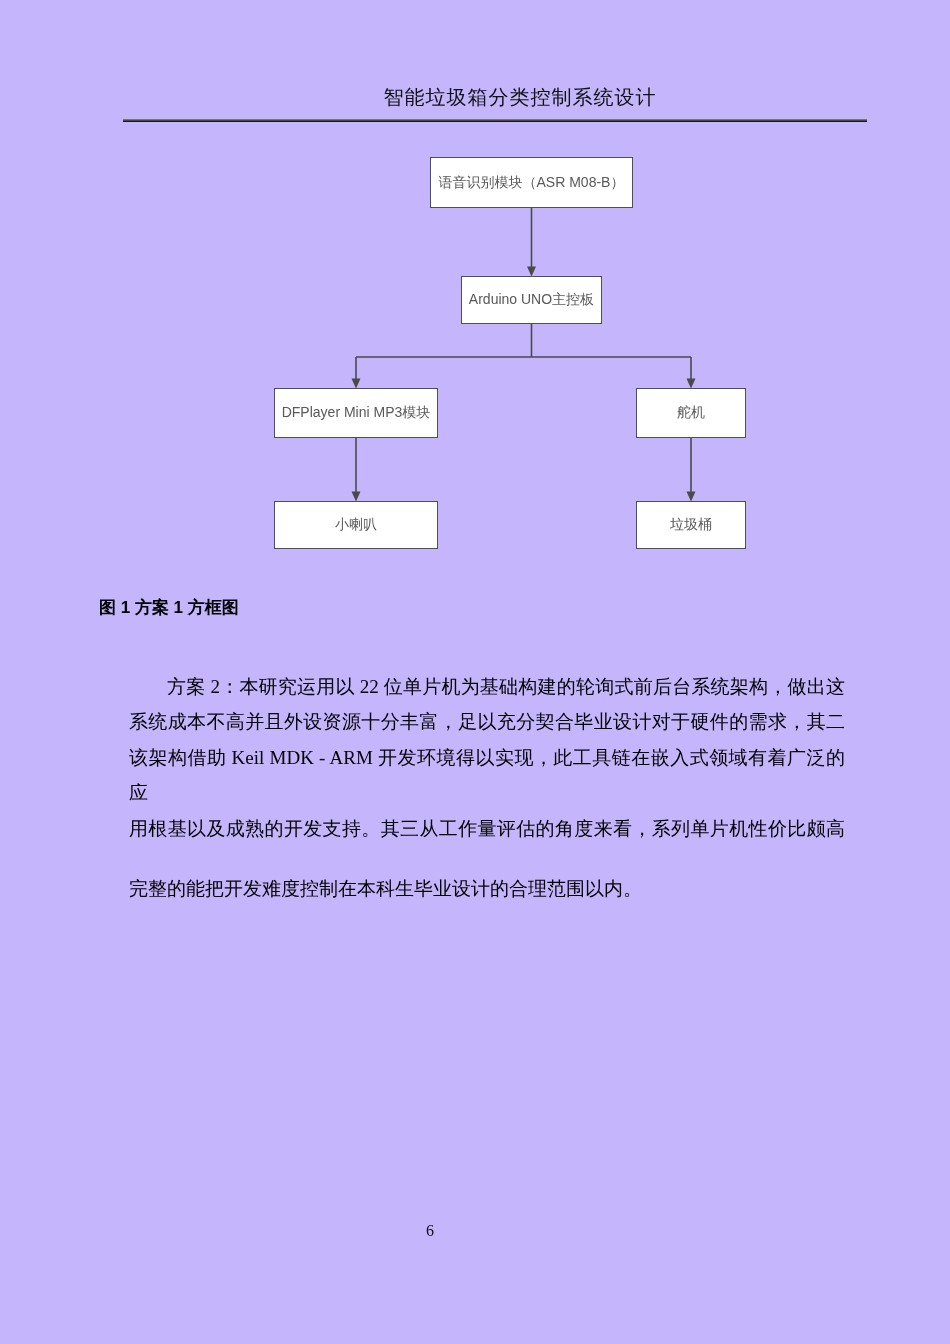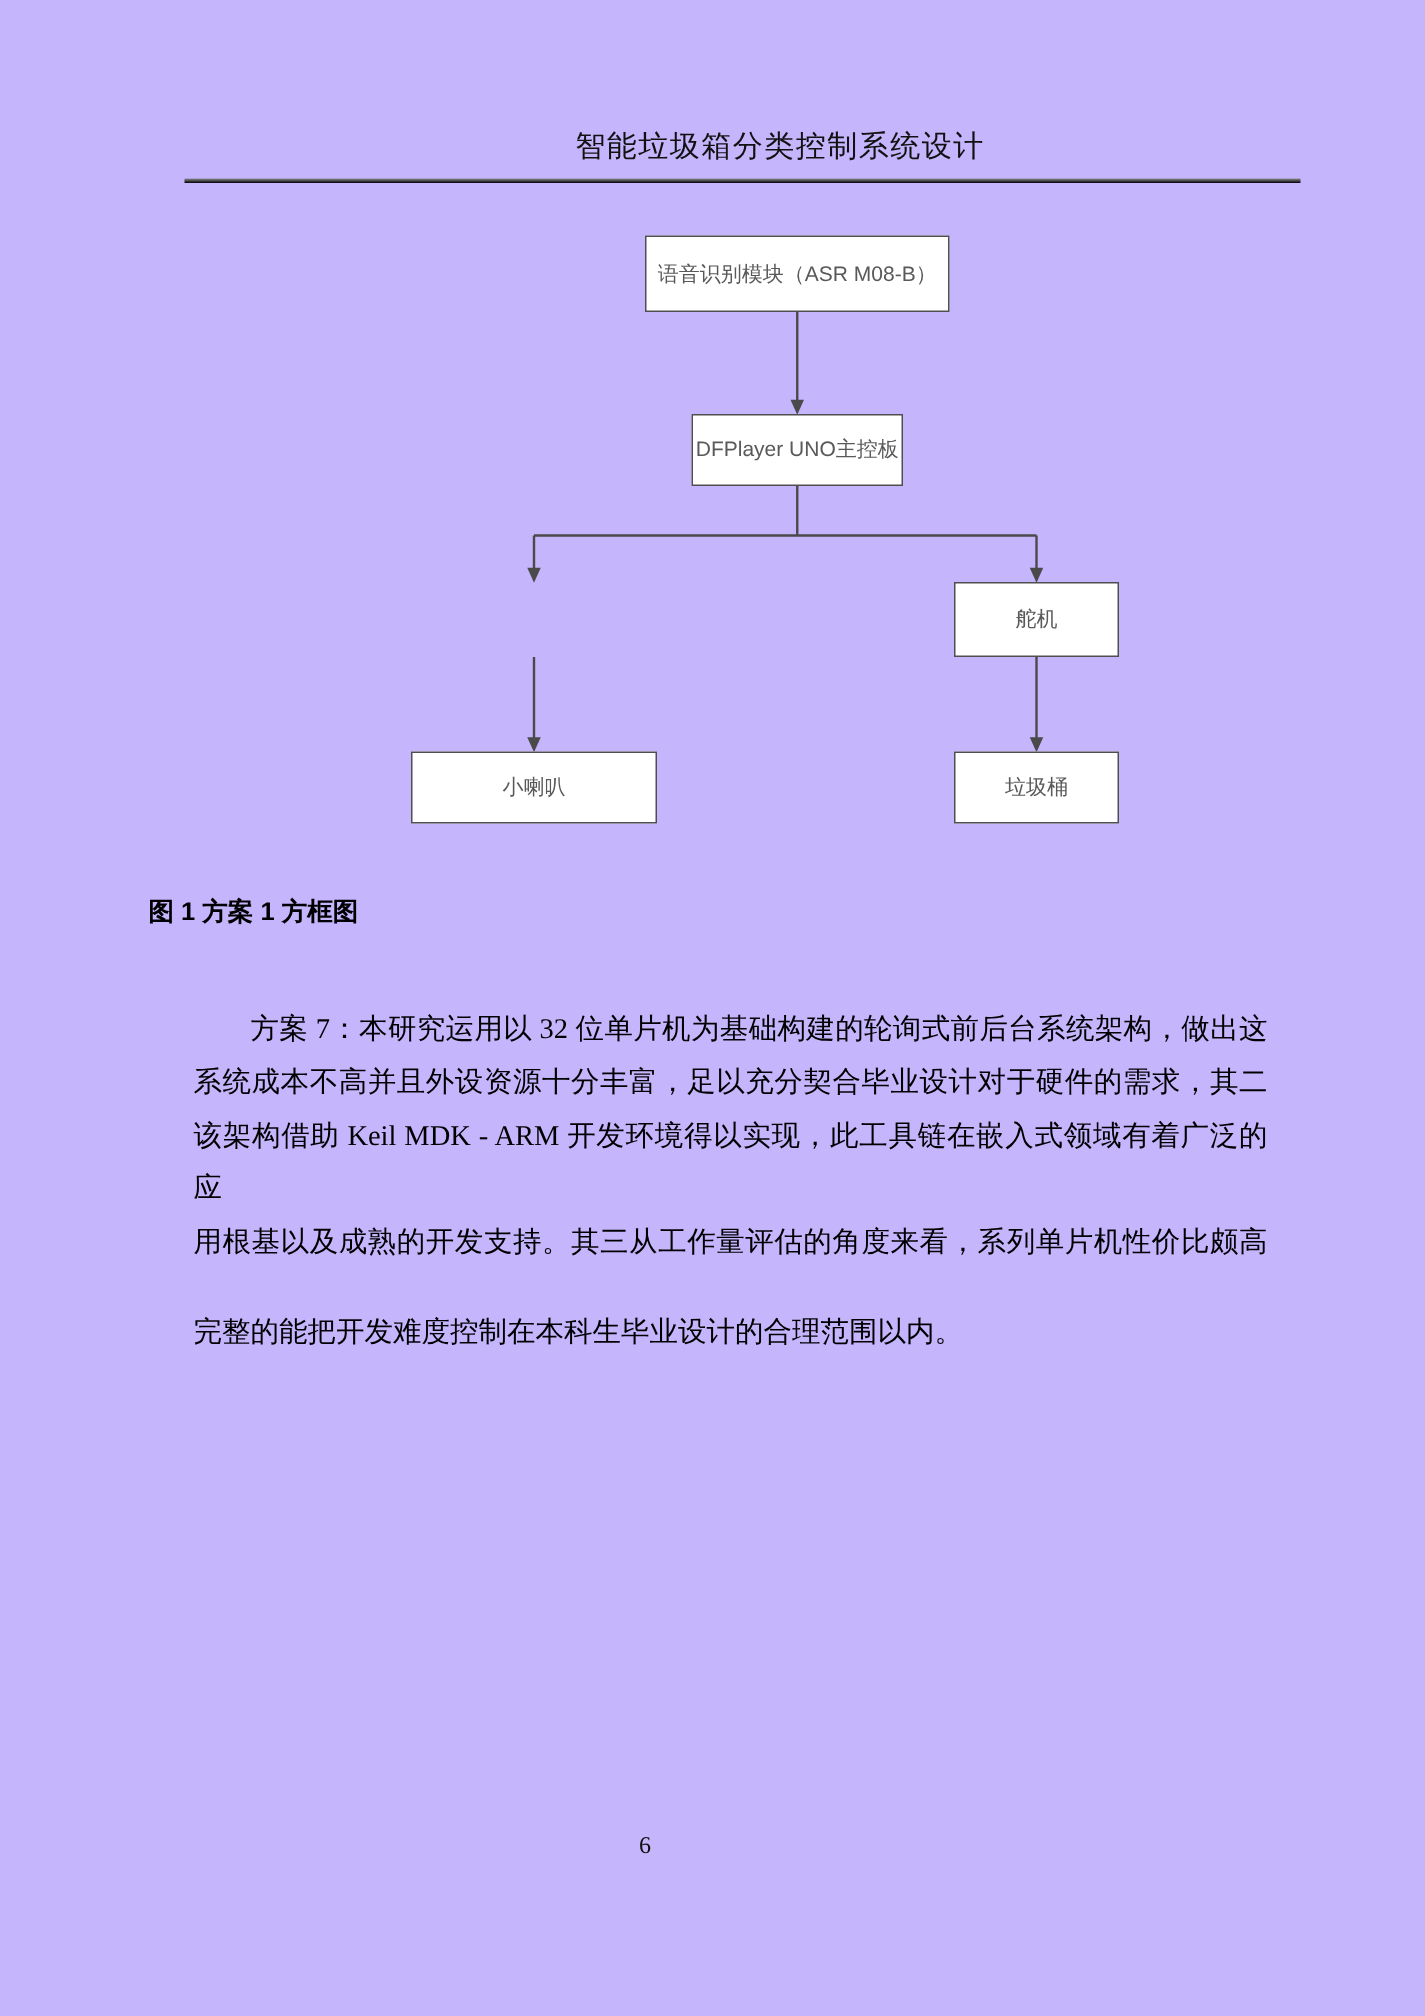--- a/index.html
+++ b/index.html
@@ -137,30 +137,31 @@
       <g fill="#4a4a4a" stroke="none">
         <polygon points="527,126.5 536,126.5 531.5,136.5"></polygon>
         <polygon points="351.5,238.5 360.5,238.5 356,248.5"></polygon>
         <polygon points="686.5,238.5 695.5,238.5 691,248.5"></polygon>
         <polygon points="351.5,351.5 360.5,351.5 356,361.5"></polygon>
         <polygon points="686.5,351.5 695.5,351.5 691,361.5"></polygon>
       </g>
     </svg>
 
     <div class="node node-asr">语音识别模块（ASR M08-B）</div>
-    <div class="node node-arduino">DFPlayer UNO主控板</div>
+    <div class="node node-arduino">Arduino UNO主控板</div>
+    <div class="node node-dfplayer">DFPlayer Mini MP3模块</div>
     <div class="node node-servo">舵机</div>
     <div class="node node-bin">垃圾桶</div>
     <div class="node node-speaker">小喇叭</div>
   </div>
 
   <div class="fig-caption">图 1 方案 1 方框图</div>
 
   <div class="body-text">
-    <div class="body-line first">方案 7：本研究运用以 32 位单片机为基础构建的轮询式前后台系统架构，做出这</div>
+    <div class="body-line first">方案 2：本研究运用以 22 位单片机为基础构建的轮询式前后台系统架构，做出这</div>
     <div class="body-line">系统成本不高并且外设资源十分丰富，足以充分契合毕业设计对于硬件的需求，其二</div>
     <div class="body-line">该架构借助 Keil MDK - ARM 开发环境得以实现，此工具链在嵌入式领域有着广泛的应</div>
     <div class="body-line">用根基以及成熟的开发支持。其三从工作量评估的角度来看，系列单片机性价比颇高</div>
     <div class="body-line last">完整的能把开发难度控制在本科生毕业设计的合理范围以内。</div>
   </div>
 
   <div class="page-number">6</div>
 
 </div>
 

